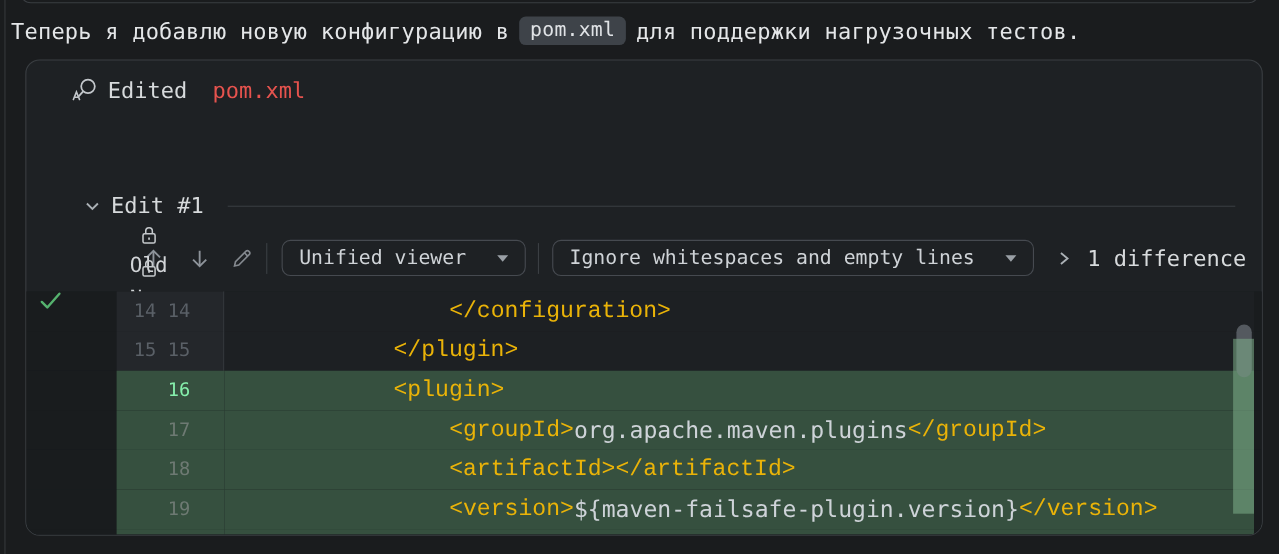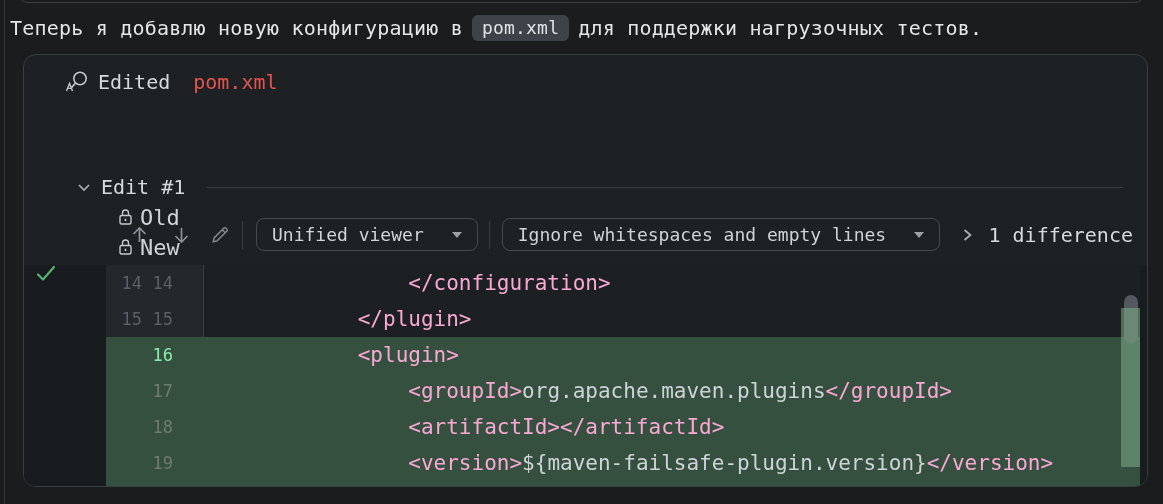--- a/index.html
+++ b/index.html
@@ -40,40 +40,40 @@
   .vdiv { width:1px; height:28px; background:#3b3f43; }
   .dd-btn { display:flex; align-items:center; gap:28px; height:33px; padding:0 15px;
     background:transparent; border:1px solid #464a50; border-radius:8px;
     color:#cfd3d7; font-family:inherit; font-size:18px; cursor:pointer; white-space:nowrap; }
   .caret { width:0; height:0; border-left:5px solid transparent; border-right:5px solid transparent;
     border-top:6px solid #9aa0a6; }
   .diffcount { position:absolute; right:14px; top:0; height:37px; display:flex;
     align-items:center; gap:15px; color:#d7dadc; font-size:20px; }
 
   .colrow { position:absolute; left:94px; height:24px; display:flex; align-items:center; gap:7px;
-    color:#d2d5d8; font-size:22px; }
+    color:#d2d5d8; font-size:19px;flex-direction:column; }
   .colrow.old { top:150px; } .colrow.new { top:180px; }
 
   
   .diff { position:absolute; left:0; top:210px; width:1123px; height:222px; background:#191c1e; }
   .drow { display:flex; height:36px; }
   .drow.bleed { height:5px; }
   .dleft { width:82px; background:#191c1e; flex:none; }
   .dgut { width:98px; flex:none; background:#24272b; display:flex; align-items:center;
     font-size:17px; color:#5a6067; }
   .drow.ctx .dgut { border-right:1px solid #383c41; }
   .num { display:inline-block; text-align:right; }
   .num.old { width:36px; } .num.new { width:28px; margin-left:3px; }
   .dcode { flex:1; background:#1d2023; display:flex; align-items:center;
     font-size:21px; white-space:pre; padding-left:2px; overflow:hidden; }
   .dright { width:7px; flex:none; background:#191c1e; }
   .drow.added .dgut, .drow.added .dcode { background:#36503f; }
   .drow.added .num { color:#6e7a73; }
   .drow.added.cur .num { color:#86efac; }
-  .t-tag { color:#f9a8d4; } .t-val { color:#ced3d8; }
+  .t-tag { color:#eab308;font-family:Liberation Mono, monospace; } .t-val { color:#ced3d8; }
   .indent { white-space:pre; }
 
   .checkmark { position:absolute; left:10px; top:-4px; }
   .scroll-thumb { position:absolute; left:1100px; top:30px; width:14px; height:48px;
     border-radius:7px; background:#54595f; }
   .scroll-marker { position:absolute; left:1097px; top:43px; width:19px; height:159px;
     background:rgba(125,175,138,0.55); }
   svg { display:block; }
 </style>
 </head>

